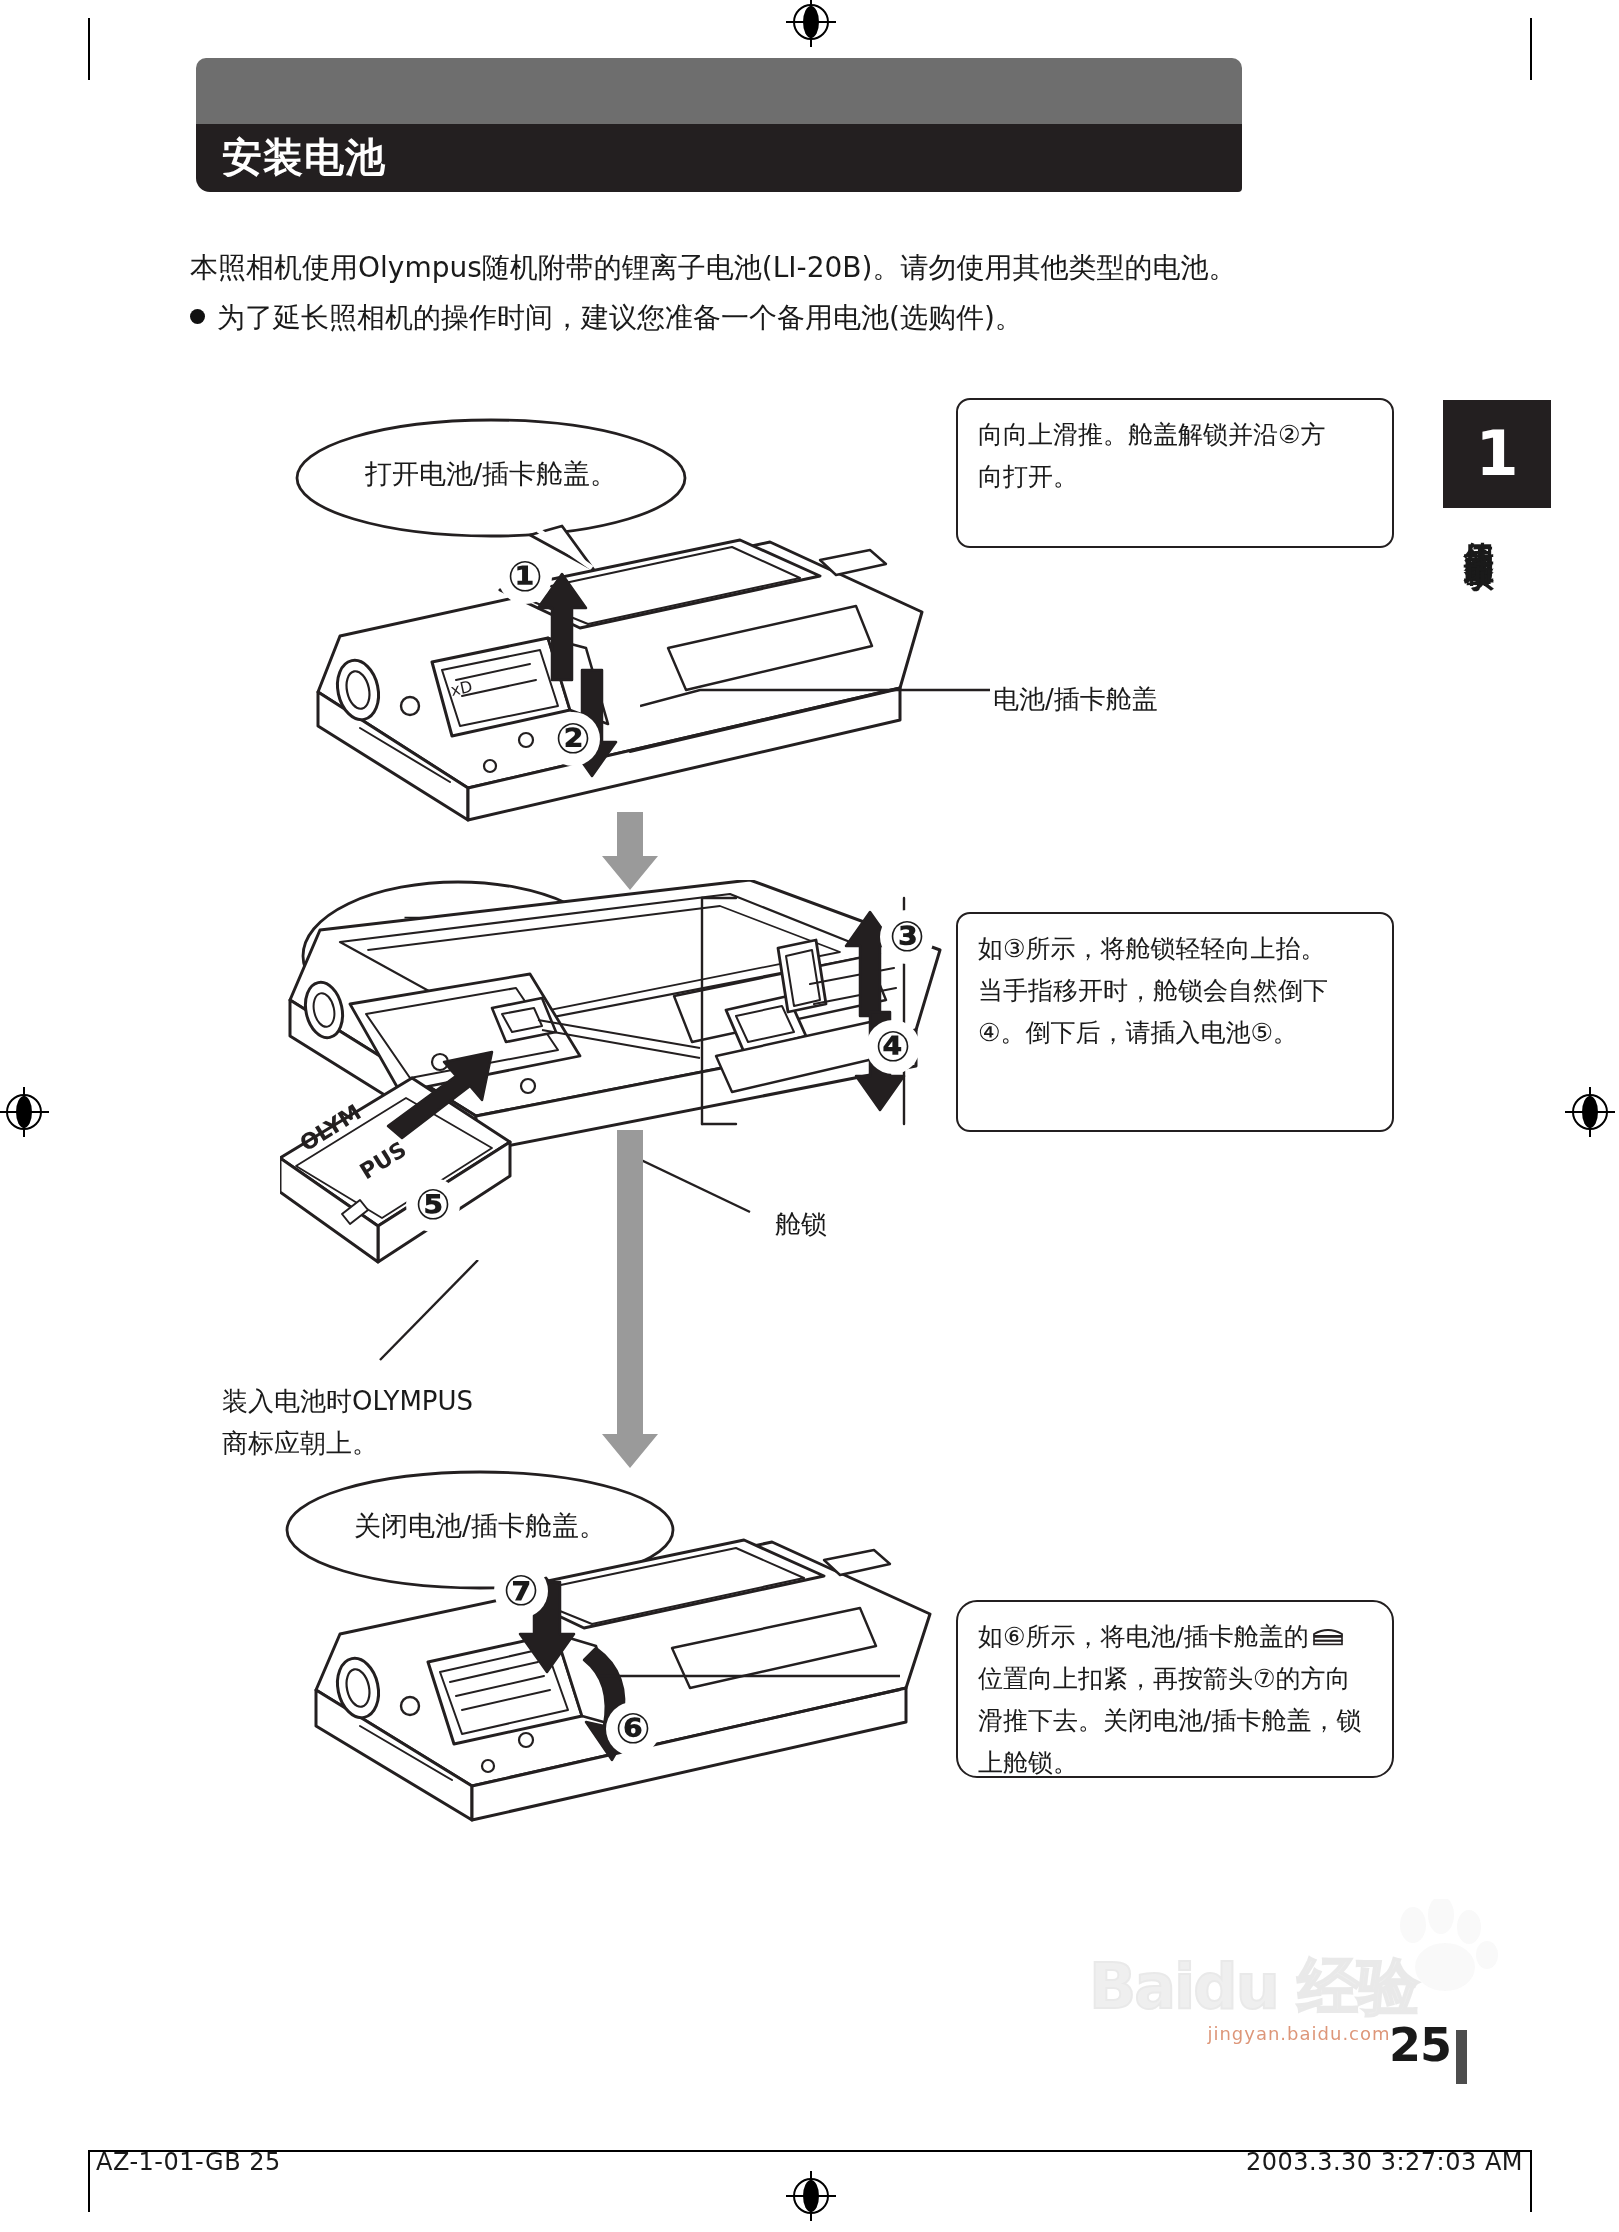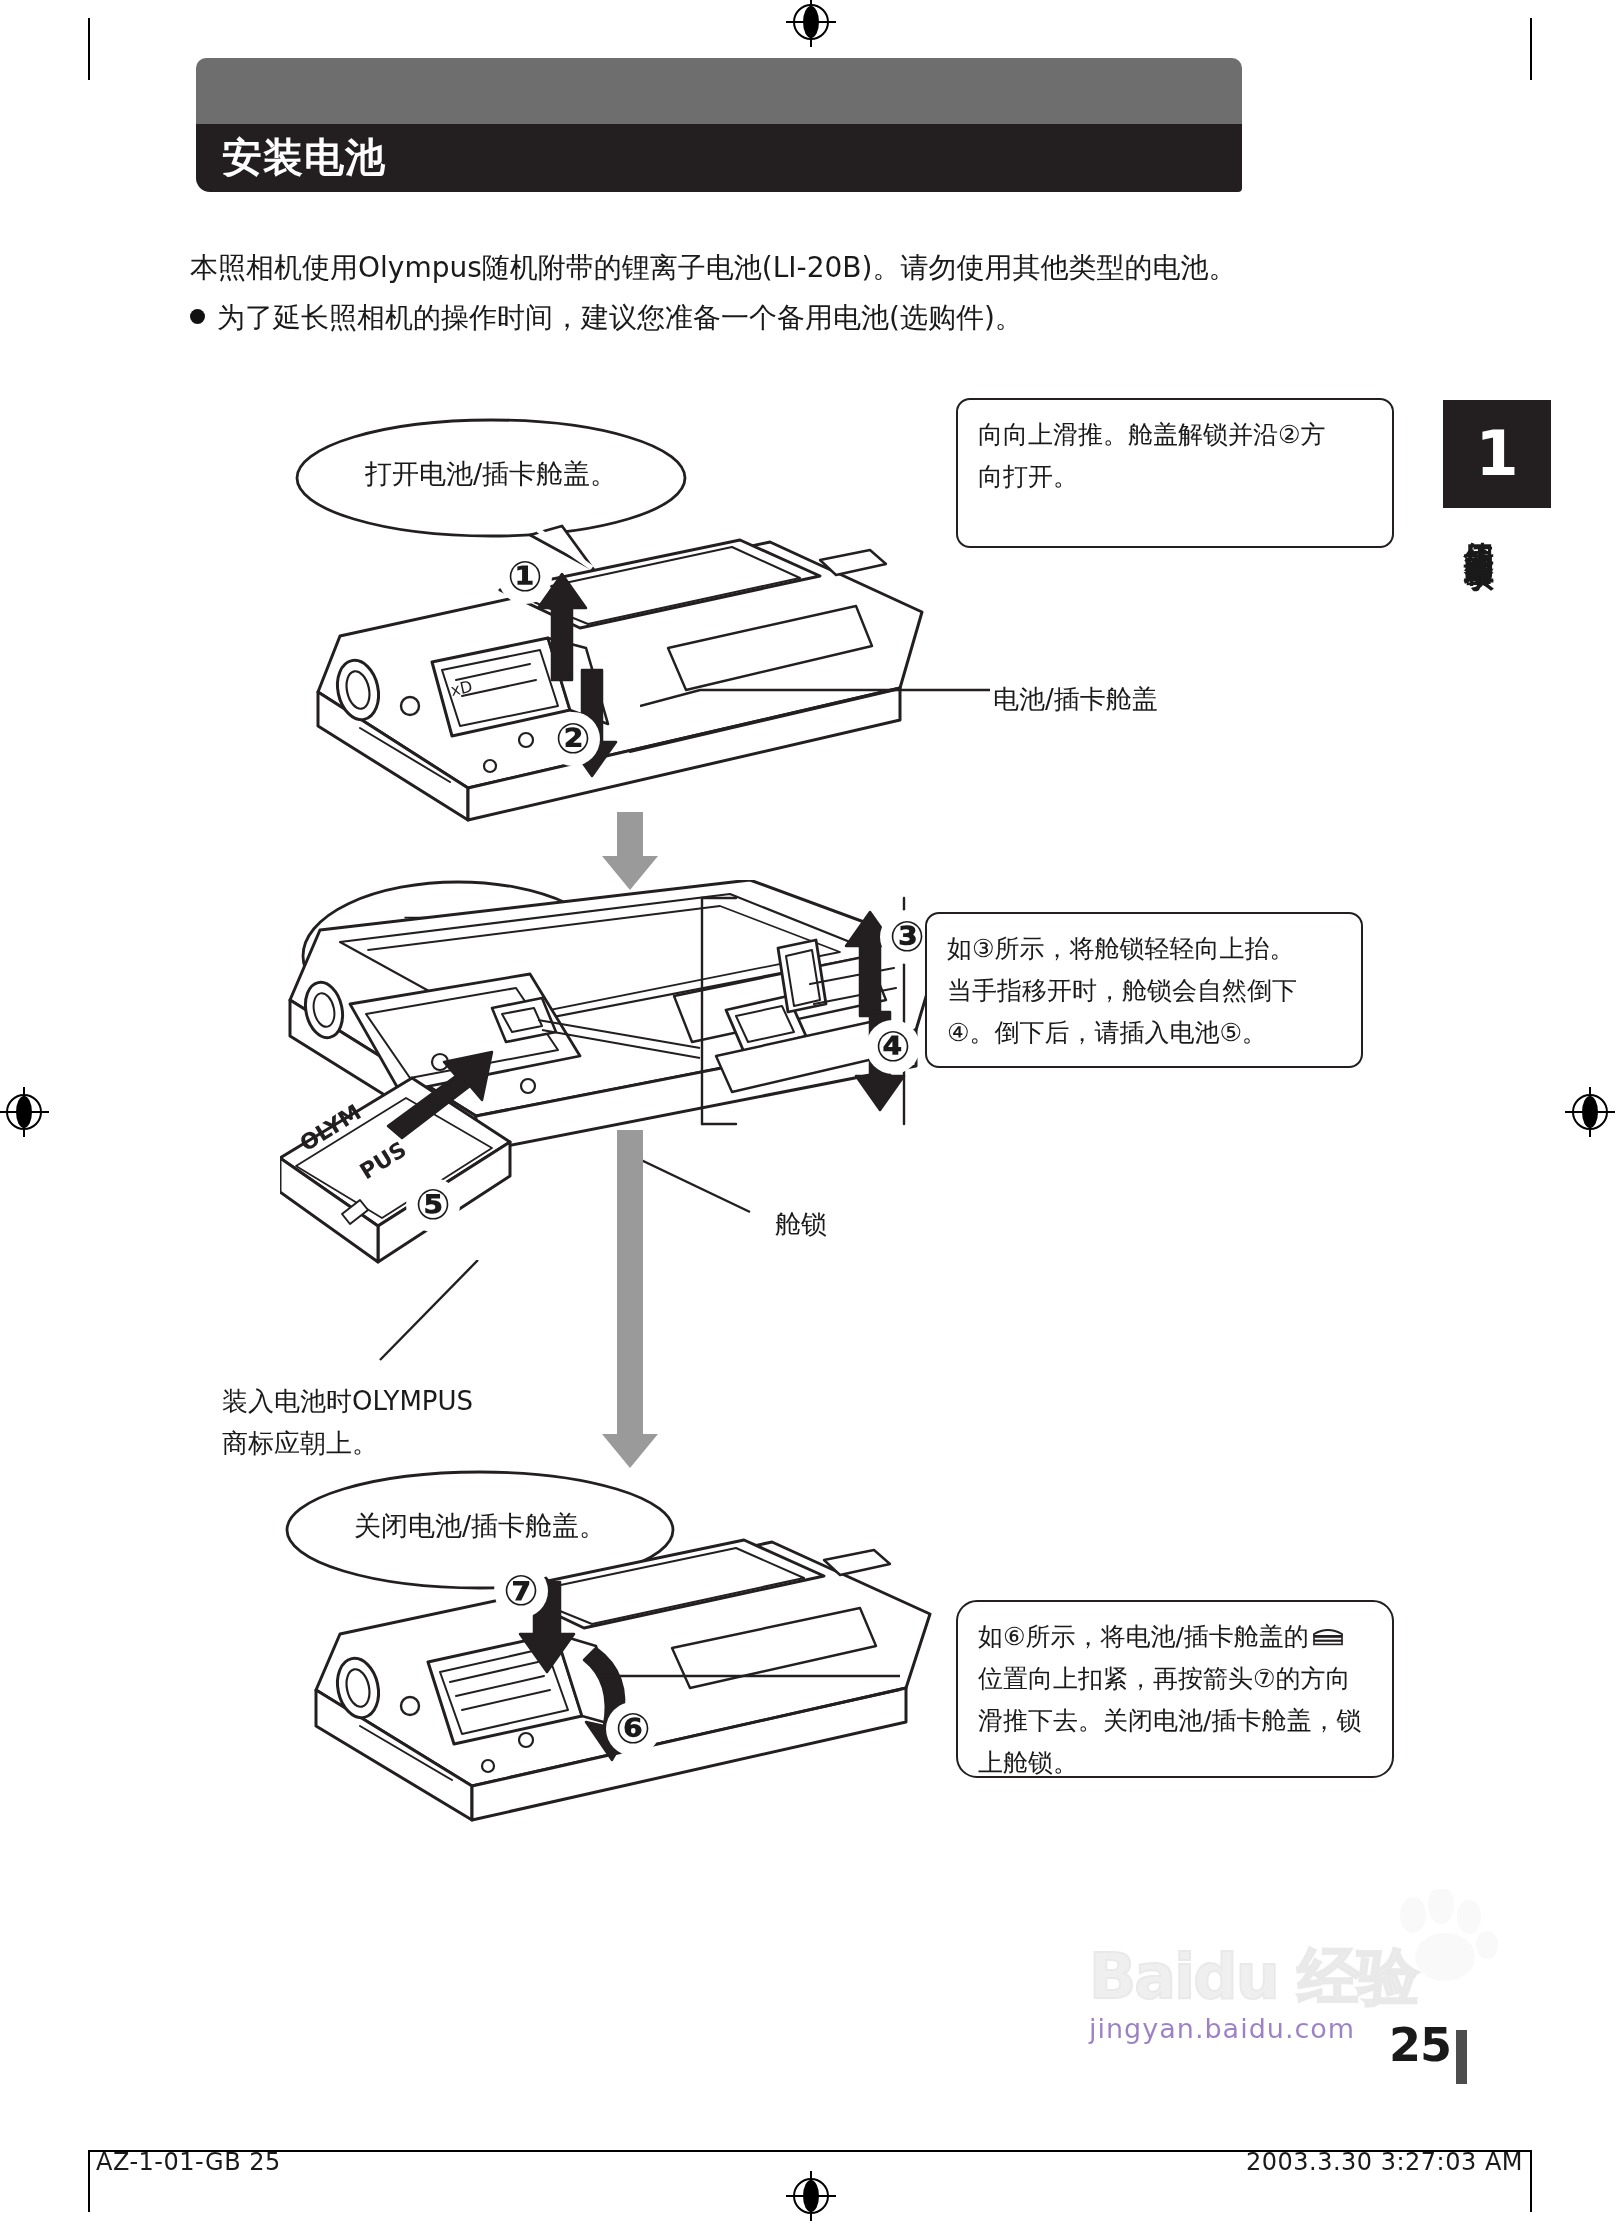--- a/index.html
+++ b/index.html
@@ -132,21 +132,21 @@
     border-radius: 14px;
     background: #fff;
     box-sizing: border-box;
     font-size: 25px;
     line-height: 42px;
     padding: 14px 18px 12px 20px;
   }
   .callout .line { white-space: nowrap; }
 
   #callout-1 { left: 956px; top: 398px; width: 438px; height: 150px; }
-  #callout-2 { left: 925px; top: 912px; width: 438px; height: 156px; }
+  #callout-2 { left: 956px; top: 912px; width: 438px; height: 220px; }
   #callout-3 { left: 956px; top: 1600px; width: 438px; height: 178px; border-radius: 21px; }
 
   .cake-glyph {
     display: inline-block;
     width: 34px; height: 22px;
     vertical-align: -3px;
     margin: 0 2px;
   }
 
   
@@ -251,24 +251,24 @@
   }
   .wm-text {
     font-size: 62px;
     font-weight: bold;
     color: #e3e3e3;
     -webkit-text-stroke: 2px #d8d8d8;
     white-space: nowrap;
     letter-spacing: -2px;
   }
   .wm-sub {
-    font-size: 27px;
-    color: #4c1d95;
+    font-size: 18px;
+    color: #c2410c;
     letter-spacing: 1px;
-    text-align: left;
+    text-align: center;
     margin-top: -6px;
     white-space: nowrap;
   }
   .wm-paw {
     position: absolute;
     right: 6px; top: -46px;
     opacity: 0.5;
   }
 </style>
 </head>

